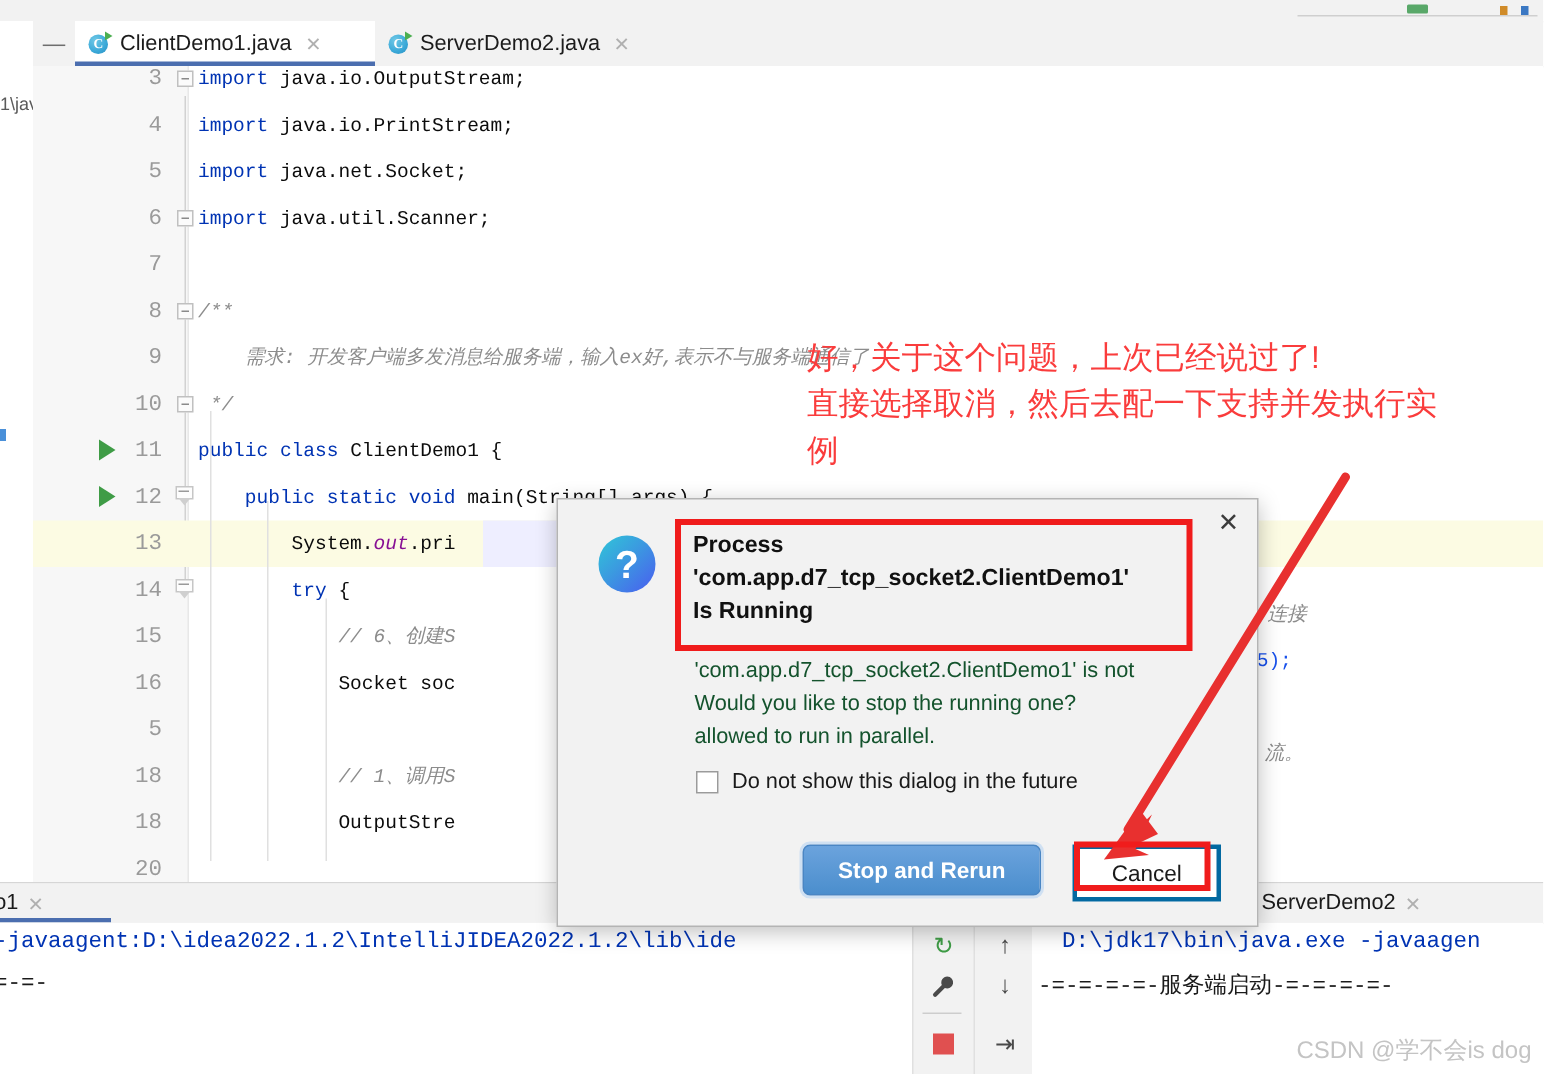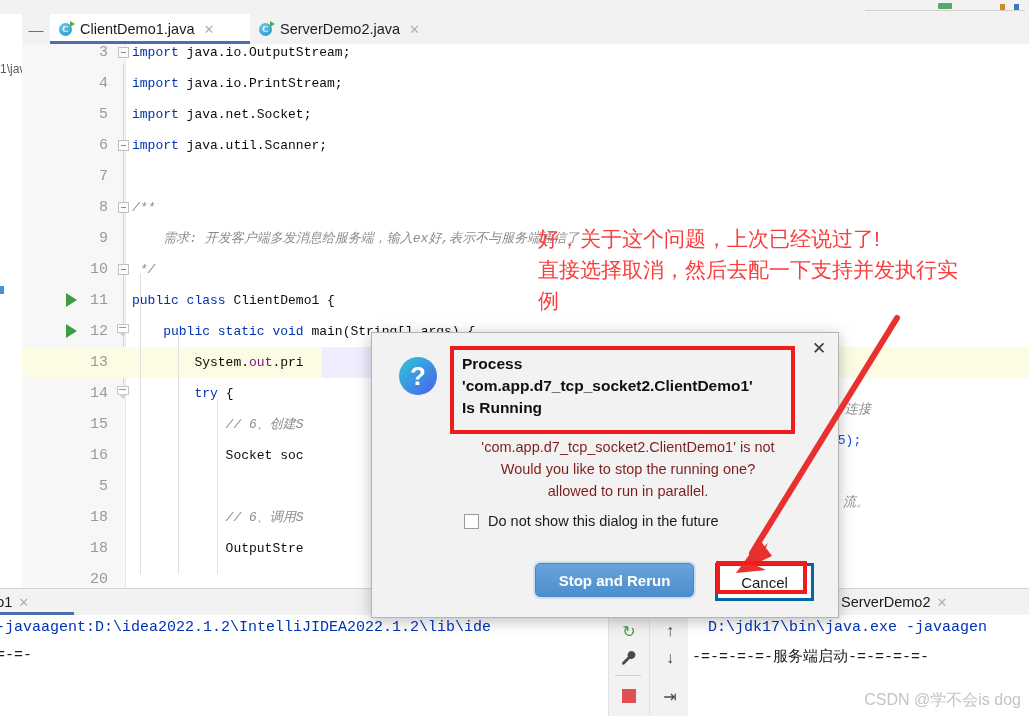--- a/index.html
+++ b/index.html
@@ -104,21 +104,21 @@
     font-size: 15px; color: #9a9a9a; line-height: 31px;
   }
   .code {
     position: absolute; left: 110px; top: 0; line-height: 31px;
     font-family: "Liberation Mono", monospace;
     font-size: 13px; color: #0b0b0b; white-space: pre;
   }
   .kw { color: #0033b3; font-weight: 400; }
   .cmt { color: #8c8c8c; font-style: italic; }
   .num { color: #1750eb; }
-  .fld { color: #871094; }
+  .fld { color: #871094; font-style: italic; }
 
   .line-highlight {
     position: absolute; left: 0; width: 1007px; height: 31px; background: #fcfbe3;
   }
   .caret-cell {
     position: absolute; width: 78px; height: 31px; background: #eeeeff;
   }
 
   .fold-mark {
     position: absolute; width: 11px; height: 11px;
@@ -179,23 +179,22 @@
     position: absolute; left: 90px; top: 20px; width: 250px;
     font-size: 15.5px; font-weight: bold; color: #111111; line-height: 22px;
     font-family: "Liberation Sans", sans-serif;
   }
   .dlg-title-box {
     position: absolute; left: 78px; top: 13px; width: 345px; height: 88px;
     border: 4px solid #f01c1c; box-sizing: border-box; z-index: 3;
   }
   .dlg-body {
     position: absolute; left: 91px; top: 103px; width: 330px;
-    font-size: 14.5px; color: #7f1d1d; line-height: 22px;
-    font-family: "Liberation Sans", sans-serif;
-    text-align: center;
+    font-size: 14.5px; color: #14532d; line-height: 22px;
+    font-family: "Liberation Sans", sans-serif;
   }
   .dlg-check-row {
     position: absolute; left: 92px; top: 180px; display: flex; align-items: center; gap: 9px;
   }
   .dlg-checkbox {
     width: 15px; height: 15px; border: 1px solid #9b9b9b; background: #ffffff; box-sizing: border-box;
   }
   .dlg-check-label { font-size: 14.5px; color: #1a1a1a; font-family: "Liberation Sans", sans-serif; }
   .btn-primary {
     position: absolute; left: 163px; top: 230px; width: 157px; height: 32px;
@@ -385,21 +384,21 @@
         <div class="line" style="top: 396px;">
           <div class="lnum">16</div>
           <div class="code"><span>            Socket soc</span></div>
         </div>
         <div class="line" style="top: 427px;">
           <div class="lnum">5</div>
           <div class="code"></div>
         </div>
         <div class="line" style="top: 458px;">
           <div class="lnum">18</div>
-          <div class="code"><span class="cmt">            // 6、调用S</span></div>
+          <div class="code"><span class="cmt">            // 1、调用S</span></div>
         </div>
         <div class="line" style="top: 489px;">
           <div class="lnum">18</div>
           <div class="code"><span>            OutputStre</span></div>
         </div>
         <div class="line" style="top: 520px;">
           <div class="lnum">20</div>
           <div class="code"></div>
         </div>
       </div>

